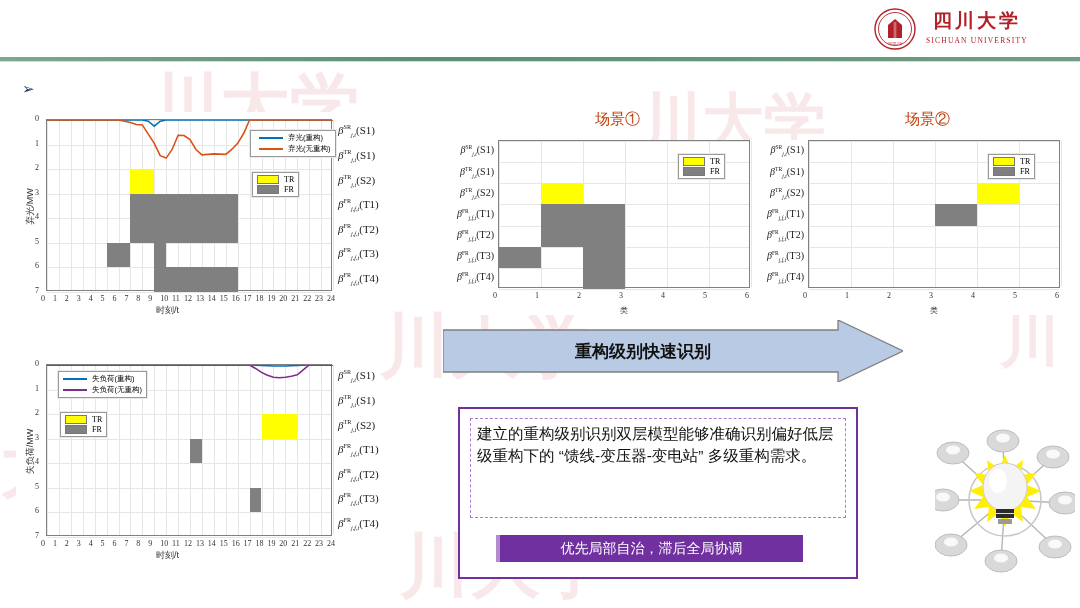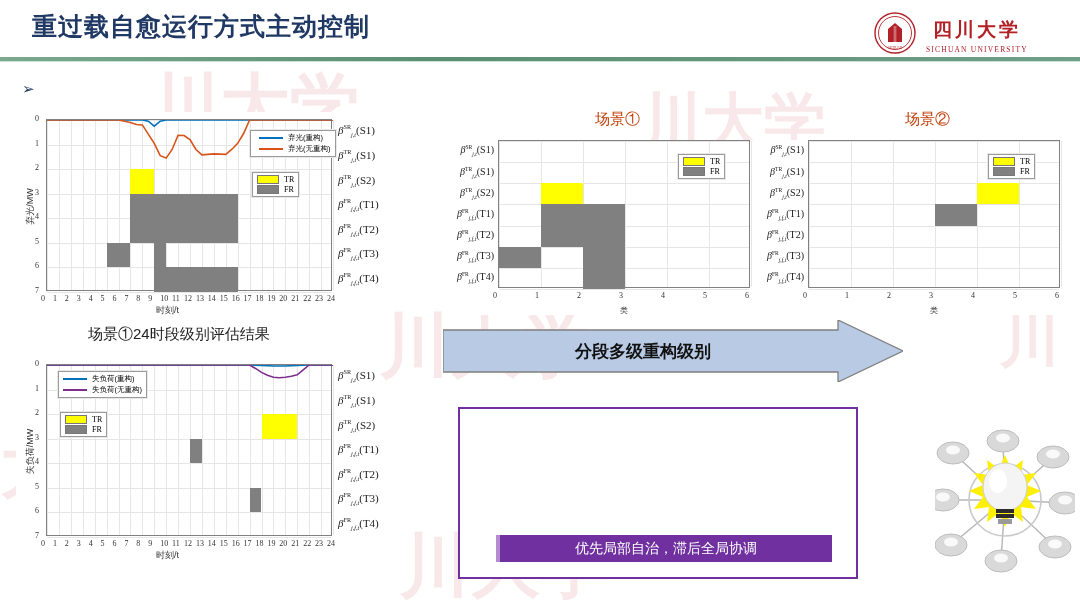--- a/index.html
+++ b/index.html
@@ -19,21 +19,21 @@
   }
   .title-rule {
     position: absolute; left: 0; top: 57px; width: 1080px; height: 4px;
     background: linear-gradient(to right,#7aa98e 0%, #5b8f73 40%, #6f9f87 100%);
   }
   .title-rule2 {
     position:absolute; left:0; top:61px; width:1080px; height:1px; background:#cfe0d6;
   }
   .logo {
     position:absolute; right:26px; top:8px; width:180px; height:46px;
-    display:flex; align-items:flex-end; gap:10px;
+    display:flex; align-items:flex-start; gap:10px;
   }
   .logo-seal { width:42px; height:42px; position:relative; }
   .logo-text { display:flex; flex-direction:column; align-items:center; }
   .logo-cn { font-family:"Liberation Serif", serif; font-size:19px; color:#b22028; letter-spacing:3px; font-weight:bold;}
   .logo-en { font-family:"Liberation Serif", serif; font-size:7.5px; color:#b22028; letter-spacing:1.2px; margin-top:2px;}
 
   
   .bullet { position:absolute; left:22px; top:80px; display:flex; align-items:center; gap:10px; }
   .bullet-mark { color:#1F3864; font-size:15px; }
   .bullet-text { font-size:17px; font-weight:bold; color:#1F3864; }
@@ -88,21 +88,21 @@
   }
   .pbox-inner {
     position:absolute; left:10px; top:9px; right:10px; height:100px;
     border:1px dashed #b07ad0;
     padding:4px 6px;
   }
   .pbox-text {
     font-size:15.5px; color:#111; line-height:1.45;
   }
   .pbox-banner {
-    position:absolute; left:40px; bottom:15px; width:332px; height:27px;
+    position:absolute; left:40px; bottom:15px; width:303px; height:27px;
     background:#7030A0;
     display:flex; align-items:center; justify-content:center;
     color:#fff; font-size:14px;
     box-shadow: -4px 0 0 0 #b38ccd;
   }
 
   
   .wm { position:absolute; pointer-events:none; opacity:.14; color:#d4606a;
         font-family:"Liberation Serif", serif; font-weight:bold; }
 </style>
@@ -111,21 +111,20 @@
 
 <div class="slide">
 
   <div class="wm" style="left:150px;top:60px;font-size:70px;">川大学</div>
   <div class="wm" style="left:380px;top:300px;font-size:70px;">川大学</div>
   <div class="wm" style="left:640px;top:80px;font-size:62px;">川大学</div>
   <div class="wm" style="left:400px;top:520px;font-size:70px;">川大学</div>
   <div class="wm" style="left:0px;top:420px;font-size:70px;">大学</div>
   <div class="wm" style="left:1000px;top:300px;font-size:60px;">川</div>
 
-  <div class="title">重过载自愈运行方式主动控制</div>
   <div class="title-rule"></div>
   <div class="title-rule2"></div>
 
   <div class="logo">
     <span class="logo-seal">
       <svg viewBox="0 0 42 42" width="42" height="42">
         <circle cx="21" cy="21" r="20" fill="none" stroke="#b22028" stroke-width="1.4"></circle>
         <circle cx="21" cy="21" r="16.5" fill="none" stroke="#b22028" stroke-width="0.9"></circle>
         <path d="M14 30 L14 17 L21 11 L28 17 L28 30 Z" fill="#b22028"></path>
         <rect x="19.6" y="14" width="2.8" height="16" fill="#fff" opacity="0.35"></rect>
@@ -243,21 +242,20 @@
         <div class="row">
           <span class="ln" style="border-top-color:#0072BD"></span>
           <span class="lb">弃光(重构)</span>
         </div>
         <div class="row">
           <span class="ln" style="border-top-color:#D95319"></span>
           <span class="lb">弃光(无重构)</span>
         </div>
       </div>
     </div>
-  <div class="caption" style="left:88px; top:325px;">场景①24时段级别评估结果</div>
 
   <div class="fig" style="left:16px; top:357px; width:348px; height:205px;">
     <div class="plotbox" id="pb2" style="left:30px; top:7px; width:286px; height:172px;">
         <div class="gridline-v" style="left: 0px;"></div>
         <div class="gridline-v" style="left: 11.9167px;"></div>
         <div class="gridline-v" style="left: 23.8333px;"></div>
         <div class="gridline-v" style="left: 35.75px;"></div>
         <div class="gridline-v" style="left: 47.6667px;"></div>
         <div class="gridline-v" style="left: 59.5833px;"></div>
         <div class="gridline-v" style="left: 71.5px;"></div>
@@ -454,24 +452,27 @@
           <span class="sw" style="background:#808080"></span>
           <span class="lb">FR</span>
         </div>
       </div>
     </div>
 
   <div class="arrow-wrap">
     <svg width="460" height="62" viewBox="0 0 460 62">
       <polygon points="0,10 395,10 395,0 460,31 395,62 395,52 0,52" fill="#b9cbe4" stroke="#7f7f7f" stroke-width="1.3"></polygon>
     </svg>
-    <div class="arrow-txt">分段多级重构级别</div>
+    <div class="arrow-txt">重构级别快速识别</div>
   </div>
 
   <div class="pbox">
+    <div class="pbox-inner">
+      <div class="pbox-text">建立的重构级别识别双层模型能够准确识别偏好低层级重构下的 “馈线-变压器-变电站” 多级重构需求。</div>
+    </div>
     <div class="pbox-banner">优先局部自治，滞后全局协调</div>
   </div>
 
   <div style="position:absolute; left:935px; top:425px; width:140px; height:150px;">
     <svg viewBox="0 0 140 150" width="140" height="150">
       <g stroke="#b5b5b5" stroke-width="1.4" fill="none">
         <line x1="70" y1="75" x2="18" y2="28"></line>
           <line x1="70" y1="75" x2="68" y2="16"></line>
         <line x1="70" y1="75" x2="118" y2="32"></line>
           <line x1="70" y1="75" x2="8" y2="75"></line>

